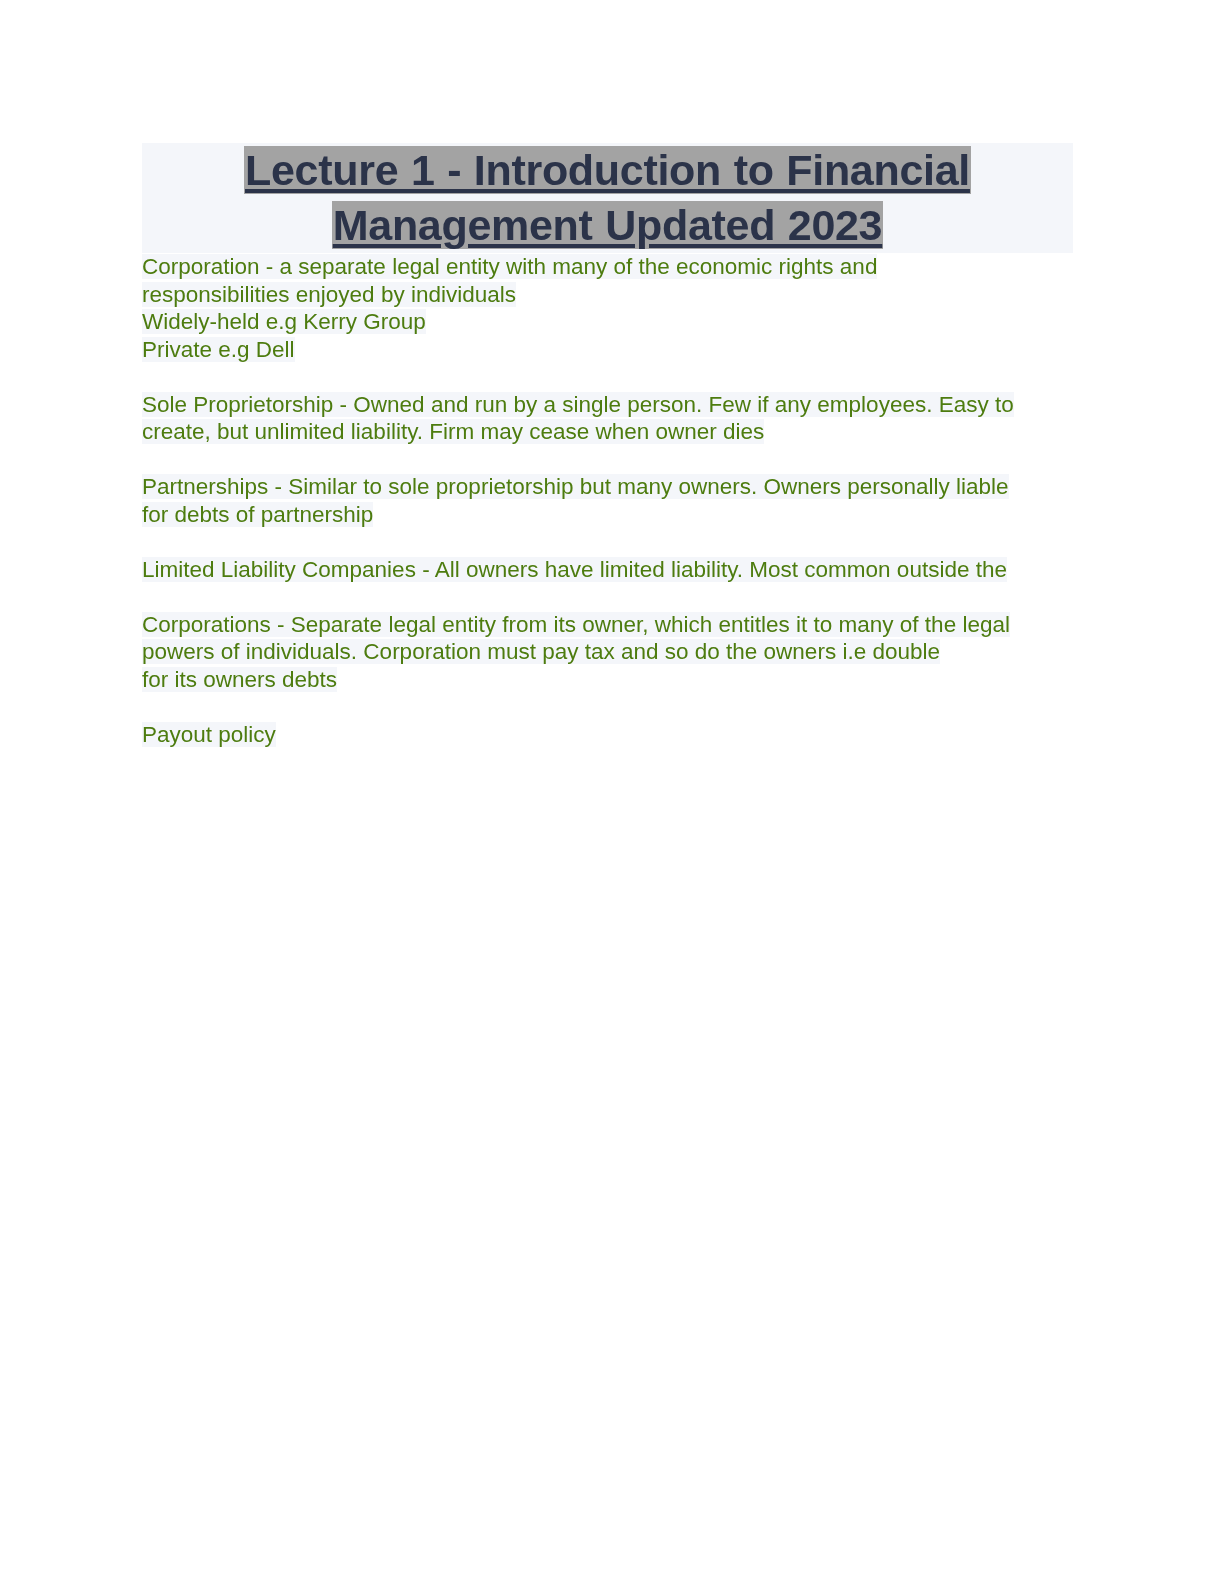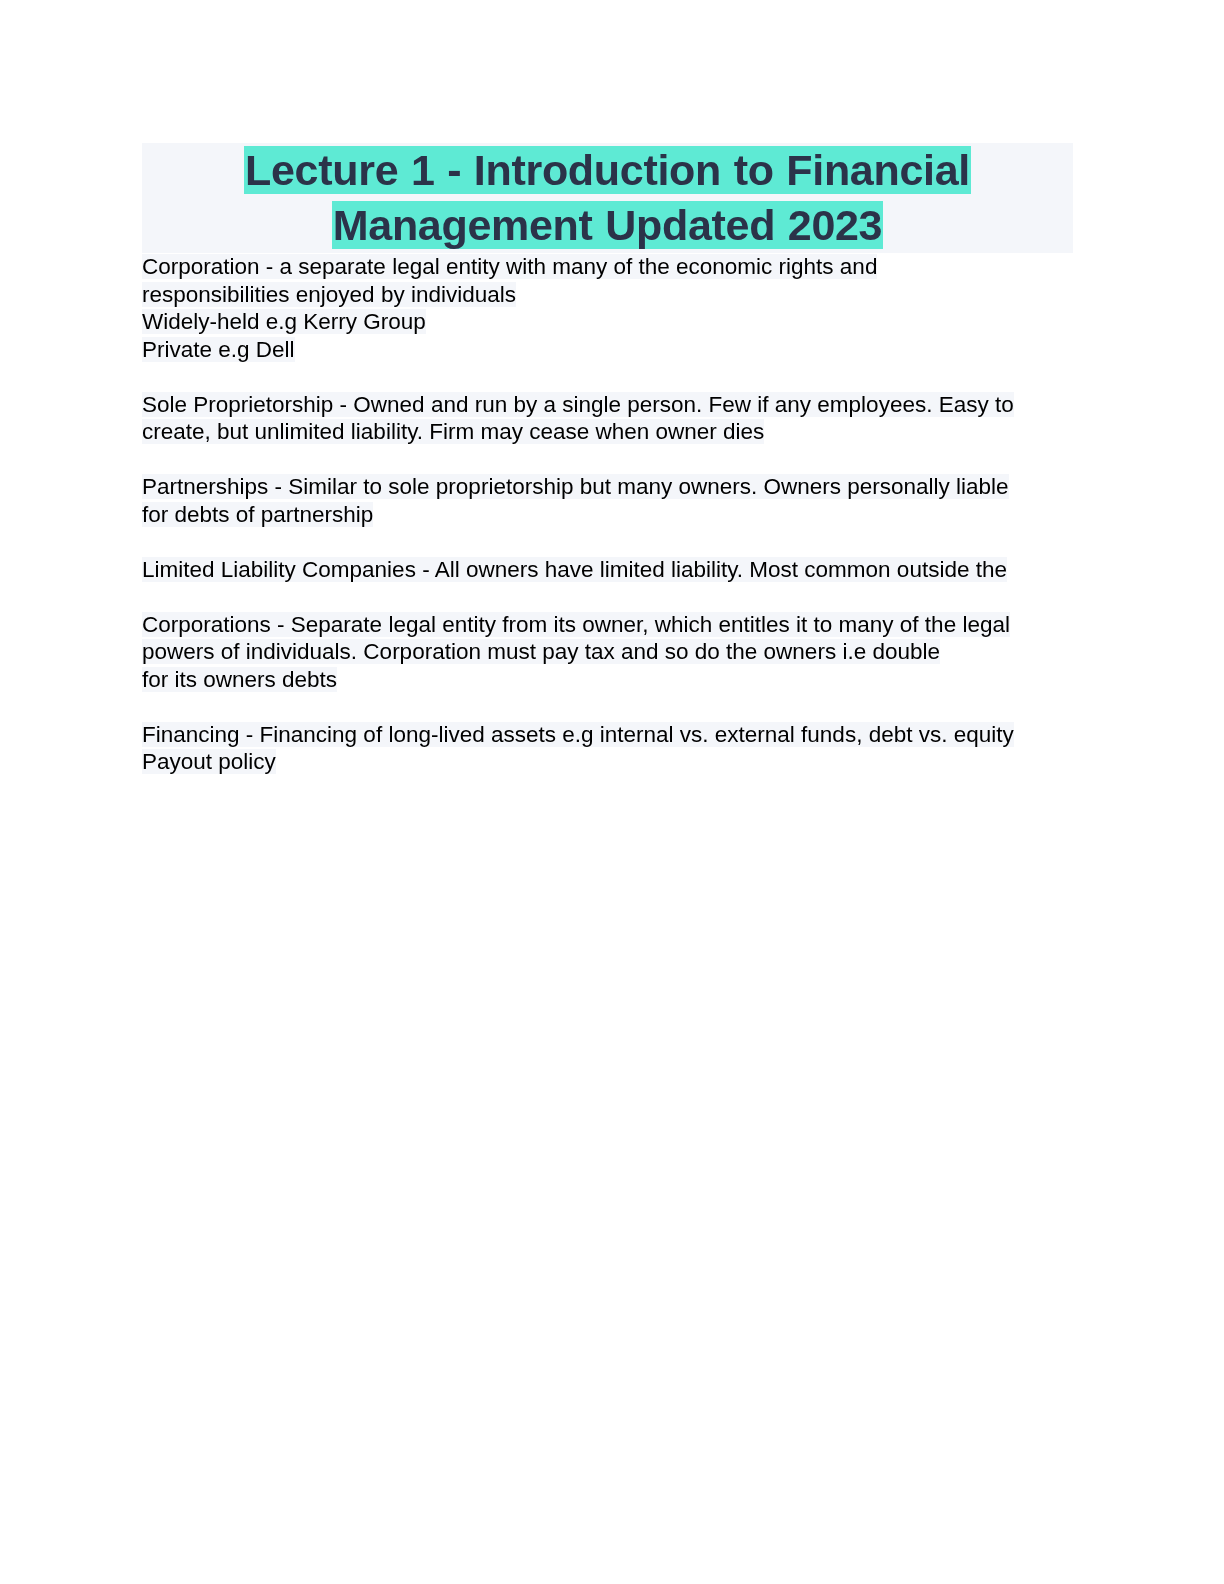--- a/index.html
+++ b/index.html
@@ -37,36 +37,37 @@
   .doc-title {
     margin: 0;
     font-size: 43px;
     line-height: 55px;
     font-weight: bold;
     letter-spacing: -0.3px;
     text-align: center;
     word-spacing: 1px;
   }
   .doc-title .hl {
-    background: #5eead4;
+    background: #a3a3a3;
+    text-decoration: underline;
     text-decoration-thickness: 4px;
     text-underline-offset: 4px;
     -webkit-text-decoration-color: #2b3349;
     text-decoration-color: #2b3349;
     box-decoration-break: clone;
     -webkit-box-decoration-break: clone;
     padding: 0 1px;
   }
   
   .body-text {
     margin: 0;
     padding: 0;
     font-size: 22.5px;
     line-height: 27.5px;
-    color: #000000;
+    color: #4d7c0f;
     text-align: left;
   }
   .para {
     margin: 0;
     padding: 0;
   }
   .para .run {
     background: #f4f6fa;
     box-decoration-break: clone;
     -webkit-box-decoration-break: clone;
@@ -124,19 +125,18 @@
 
       <div class="para">
         <span class="line"><span class="run">Corporations - Separate legal entity from its owner, which entitles it to many of the legal</span></span>
         <span class="line"><span class="run">powers of individuals. Corporation must pay tax and so do the owners i.e double</span></span>
         <span class="line"><span class="run">for its owners debts</span></span>
       </div>
 
       <div class="spacer"></div>
 
       <div class="para">
-        <span class="line"><span class="run">Financing - Financing of long-lived assets e.g internal vs. external funds, debt vs. equity</span></span>
         <span class="line"><span class="run">Payout policy</span></span>
       </div>
 
     </div>
   </div>
 </div>
 
 </body></html>

